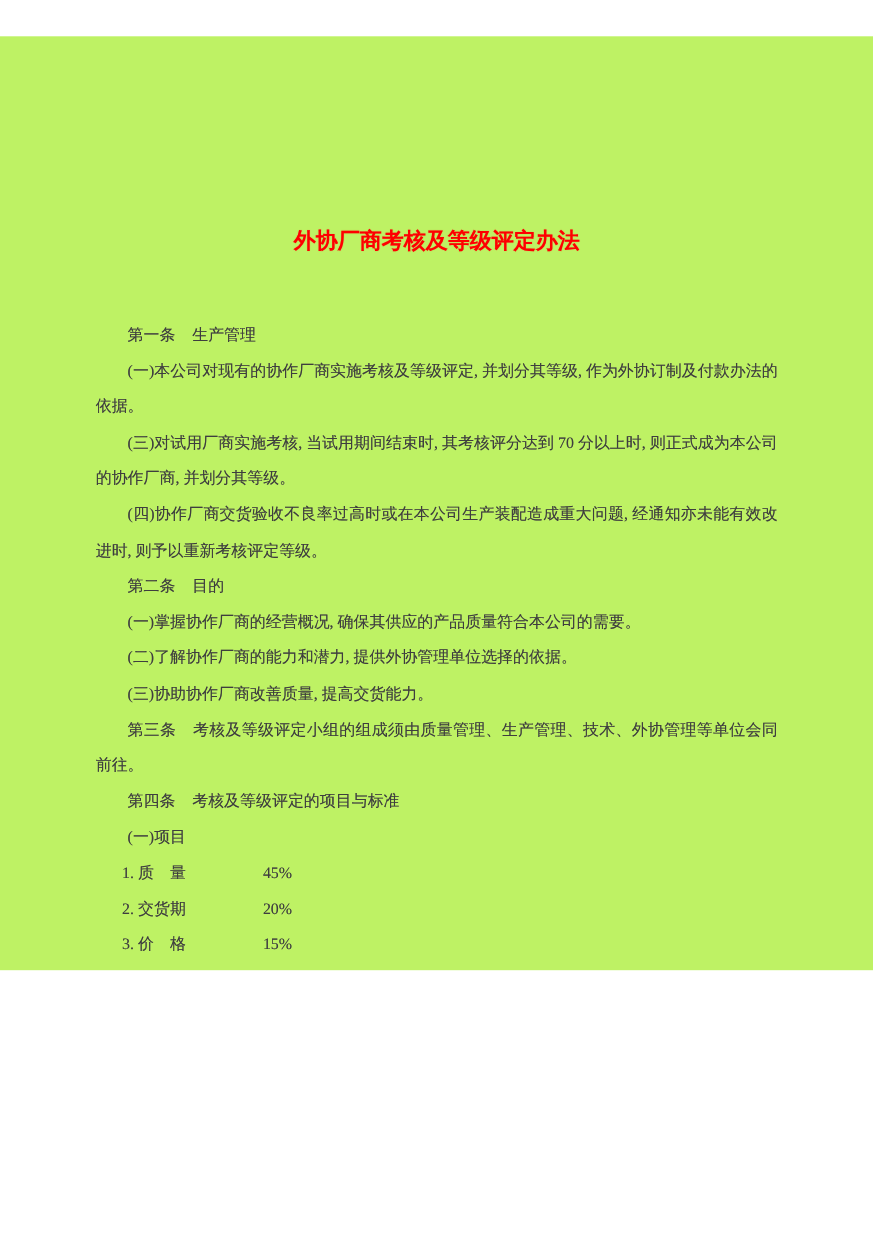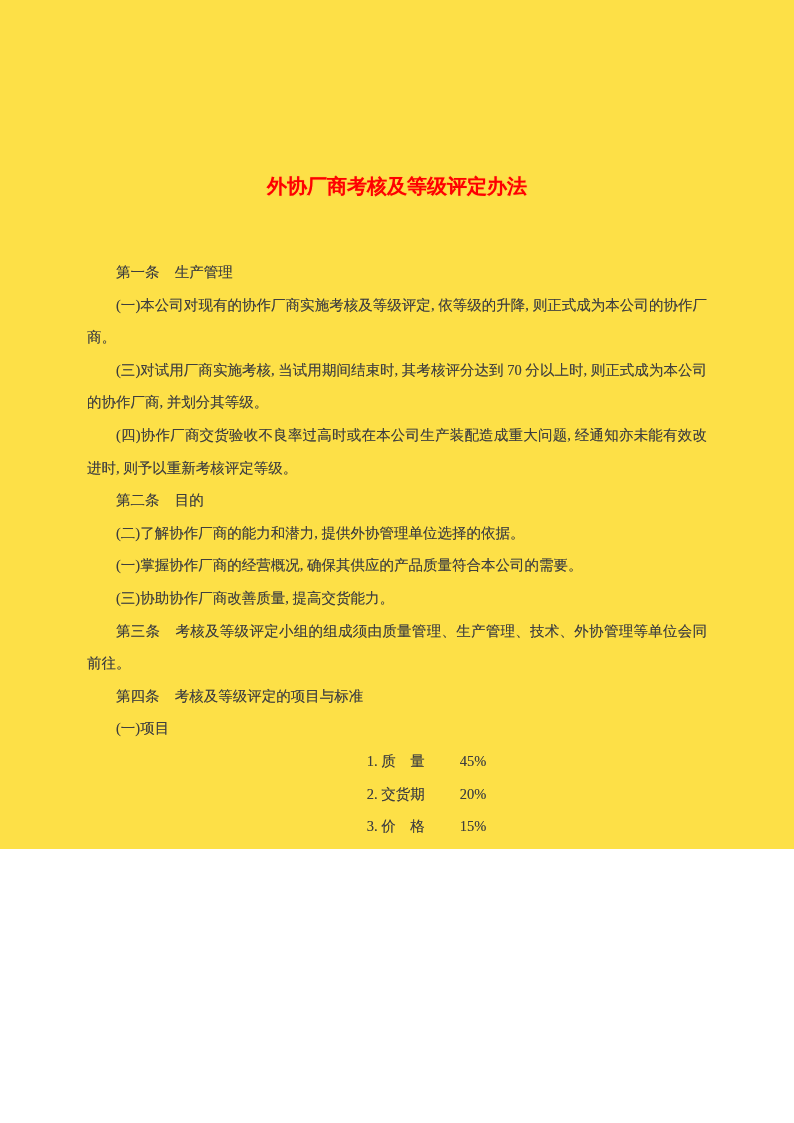--- a/index.html
+++ b/index.html
@@ -4,22 +4,23 @@
 <style>
   html, body { margin: 0; padding: 0; }
   body {
     width: 794px; height: 1123px;
     background: #ffffff;
     font-family: "Liberation Serif", "DejaVu Serif", serif;
   }
   .page {
     position: relative;
     width: 794px; height: 849px;
-    background: #fde047;
+    background: #bef264;
     overflow: hidden;
+    margin-top: 33px;
   }
   .doc-title {
     margin: 0;
     padding-top: 173px;
     text-align: center;
     color: #fe0000;
     font-size: 20px;
     font-weight: bold;
     line-height: 26px;
     text-shadow: 0 0 0.8px rgba(254, 40, 40, 0.55);
@@ -35,44 +36,44 @@
   }
   .para, .art {
     margin: 0;
     text-indent: 2em;
   }
   .art .art-num { margin-right: 1.05em; }
   .weight-item {
     margin: 0;
     padding-left: 24px;
     text-indent: 0;
-    text-align: center;
+    text-align: left;
   }
   .weight-item .w-label { display: inline-block; width: 128px; }
   .weight-item.wide .w-label { width: 161px; }
 </style>
 </head>
 <body>
 
 <div class="page">
 
   <h1 class="doc-title">外协厂商考核及等级评定办法</h1>
 
   <div class="doc-body">
 
     <p class="art"><span class="art-num">第一条</span><span>生产管理</span></p>
 
-    <p class="para">(一)本公司对现有的协作厂商实施考核及等级评定, 依等级的升降, 则正式成为本公司的协作厂商。</p>
+    <p class="para">(一)本公司对现有的协作厂商实施考核及等级评定, 并划分其等级, 作为外协订制及付款办法的依据。</p>
     <p class="para">(三)对试用厂商实施考核, 当试用期间结束时, 其考核评分达到 70 分以上时, 则正式成为本公司的协作厂商, 并划分其等级。</p>
     <p class="para">(四)协作厂商交货验收不良率过高时或在本公司生产装配造成重大问题, 经通知亦未能有效改进时, 则予以重新考核评定等级。</p>
 
     <p class="art"><span class="art-num">第二条</span><span>目的</span></p>
 
+    <p class="para">(一)掌握协作厂商的经营概况, 确保其供应的产品质量符合本公司的需要。</p>
     <p class="para">(二)了解协作厂商的能力和潜力, 提供外协管理单位选择的依据。</p>
-    <p class="para">(一)掌握协作厂商的经营概况, 确保其供应的产品质量符合本公司的需要。</p>
     <p class="para">(三)协助协作厂商改善质量, 提高交货能力。</p>
 
     <p class="art"><span class="art-num">第三条</span><span>考核及等级评定小组的组成须由质量管理、生产管理、技术、外协管理等单位会同前往。</span></p>
 
     <p class="art"><span class="art-num">第四条</span><span>考核及等级评定的项目与标准</span></p>
 
     <p class="para">(一)项目</p>
 
     <p class="weight-item"><span class="w-label">1. 质　量</span><span class="w-value">45%</span></p>
 

